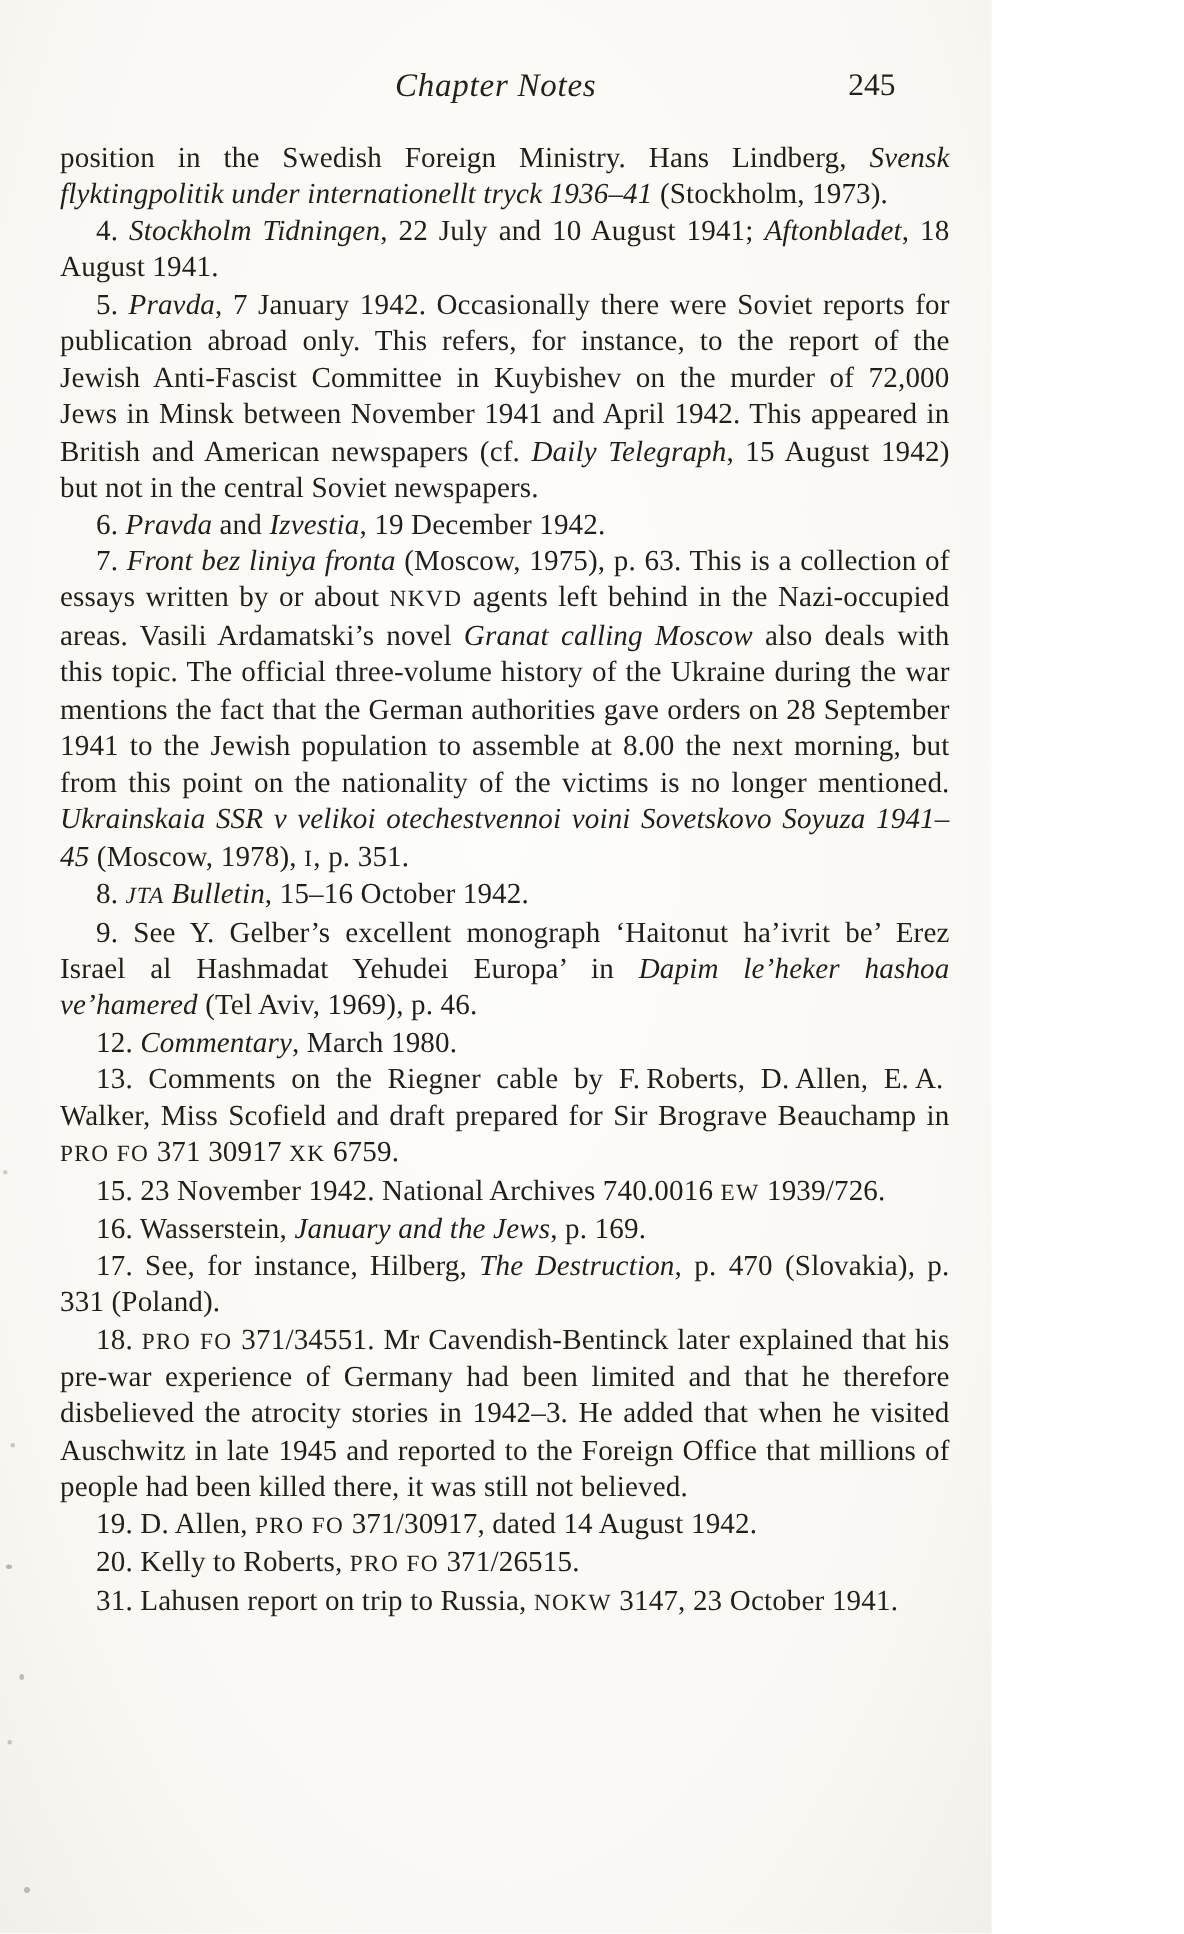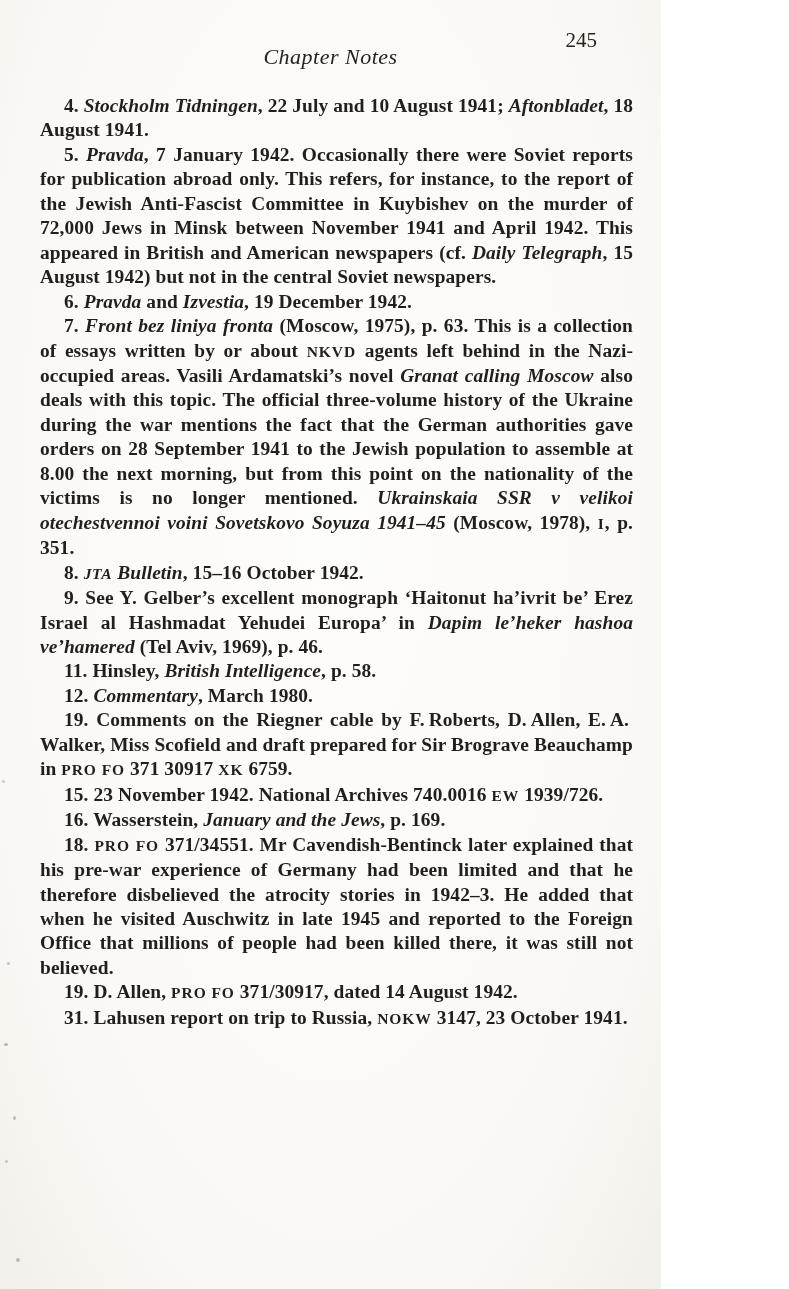--- a/index.html
+++ b/index.html
@@ -26,37 +26,37 @@
   }
   .running-title {
     text-align: center;
     font-style: italic;
     font-size: 22px;
     letter-spacing: 0.5px;
     color: #262219;
   }
   .folio {
     position: absolute;
-    top: 28px;
+    top: 44px;
     right: 64px;
     font-size: 21px;
     color: #262219;
   }
   .notes-block {
     margin: 20px 28px 0 40px;
     text-align: justify;
     font-size: 19.4px;
     line-height: 24.45px;
     letter-spacing: 0.1px;
   }
   p.note {
     margin: 0;
     padding: 0;
   }
-  p.note.indent { text-indent: 24px; font-weight: bold; }
+  p.note.indent { text-indent: 24px; }
   .run-n  { }
   .run-i  { font-style: italic; }
   .run-sc { font-size: 0.80em; letter-spacing: 0.06em; }
   .run-isc{ font-style: italic; font-size: 0.80em; letter-spacing: 0.04em; }
   .speck {
     position: absolute;
     border-radius: 50%;
     background: #6f6a60;
   }
 </style>
@@ -64,33 +64,35 @@
 <body>
 
 <div class="scan-page">
 
   <div class="page-header">
     <div class="running-title">Chapter Notes</div>
     <div class="folio">245</div>
   </div>
 
   <div class="notes-block">
+      <p class="note"><span class="run-n">position in the Swedish Foreign Ministry. Hans Lindberg, </span><span class="run-i">Svensk flyktingpolitik under internationellt tryck 1936–41</span><span class="run-n"> (Stockholm, 1973).</span></p>
       <p class="note indent"><span class="run-n">4. </span><span class="run-i">Stockholm Tidningen</span><span class="run-n">, 22 July and 10 August 1941; </span><span class="run-i">Aftonbladet</span><span class="run-n">, 18 August 1941.</span></p>
       <p class="note indent"><span class="run-n">5. </span><span class="run-i">Pravda</span><span class="run-n">, 7 January 1942. Occasionally there were Soviet reports for publication abroad only. This refers, for instance, to the report of the Jewish Anti-Fascist Committee in Kuybishev on the murder of 72,000 Jews in Minsk between November 1941 and April 1942. This appeared in British and American newspapers (cf. </span><span class="run-i">Daily Telegraph</span><span class="run-n">, 15 August 1942) but not in the central Soviet newspapers.</span></p>
       <p class="note indent"><span class="run-n">6. </span><span class="run-i">Pravda</span><span class="run-n"> and </span><span class="run-i">Izvestia</span><span class="run-n">, 19 December 1942.</span></p>
       <p class="note indent"><span class="run-n">7. </span><span class="run-i">Front bez liniya fronta</span><span class="run-n"> (Moscow, 1975), p. 63. This is a collection of essays written by or about </span><span class="run-sc">NKVD</span><span class="run-n"> agents left behind in the Nazi-occupied areas. Vasili Ardamatski’s novel </span><span class="run-i">Granat calling Moscow</span><span class="run-n"> also deals with this topic. The official three-volume history of the Ukraine during the war mentions the fact that the German authorities gave orders on 28 September 1941 to the Jewish population to assemble at 8.00 the next morning, but from this point on the nationality of the victims is no longer mentioned. </span><span class="run-i">Ukrainskaia SSR v velikoi otechestvennoi voini Sovetskovo Soyuza 1941–45</span><span class="run-n"> (Moscow, 1978), </span><span class="run-sc">I</span><span class="run-n">, p. 351.</span></p>
       <p class="note indent"><span class="run-n">8. </span><span class="run-isc">JTA</span><span class="run-i"> Bulletin</span><span class="run-n">, 15–16 October 1942.</span></p>
       <p class="note indent"><span class="run-n">9. See Y. Gelber’s excellent monograph ‘Haitonut ha’ivrit be’ Erez Israel al Hashmadat Yehudei Europa’ in </span><span class="run-i">Dapim le’heker hashoa ve’hamered</span><span class="run-n"> (Tel Aviv, 1969), p. 46.</span></p>
-      <p class="note indent"><span class="run-n">11. Hinsley, </span><span class="run-i">British Intelligence</span><span class="run-n">, p. 58.</span></p>
       <p class="note indent"><span class="run-n">12. </span><span class="run-i">Commentary</span><span class="run-n">, March 1980.</span></p>
-      <p class="note indent"><span class="run-n">19. Comments on the Riegner cable by F. Roberts, D. Allen, E. A. Walker, Miss Scofield and draft prepared for Sir Brograve Beauchamp in </span><span class="run-sc">PRO FO</span><span class="run-n"> 371 30917 </span><span class="run-sc">XK</span><span class="run-n"> 6759.</span></p>
+      <p class="note indent"><span class="run-n">13. Comments on the Riegner cable by F. Roberts, D. Allen, E. A. Walker, Miss Scofield and draft prepared for Sir Brograve Beauchamp in </span><span class="run-sc">PRO FO</span><span class="run-n"> 371 30917 </span><span class="run-sc">XK</span><span class="run-n"> 6759.</span></p>
       <p class="note indent"><span class="run-n">15. 23 November 1942. National Archives 740.0016 </span><span class="run-sc">EW</span><span class="run-n"> 1939/726.</span></p>
       <p class="note indent"><span class="run-n">16. Wasserstein, </span><span class="run-i">January and the Jews</span><span class="run-n">, p. 169.</span></p>
+      <p class="note indent"><span class="run-n">17. See, for instance, Hilberg, </span><span class="run-i">The Destruction</span><span class="run-n">, p. 470 (Slovakia), p. 331 (Poland).</span></p>
       <p class="note indent"><span class="run-n">18. </span><span class="run-sc">PRO FO</span><span class="run-n"> 371/34551. Mr Cavendish-Bentinck later explained that his pre-war experience of Germany had been limited and that he therefore disbelieved the atrocity stories in 1942–3. He added that when he visited Auschwitz in late 1945 and reported to the Foreign Office that millions of people had been killed there, it was still not believed.</span></p>
       <p class="note indent"><span class="run-n">19. D. Allen, </span><span class="run-sc">PRO FO</span><span class="run-n"> 371/30917, dated 14 August 1942.</span></p>
+      <p class="note indent"><span class="run-n">20. Kelly to Roberts, </span><span class="run-sc">PRO FO</span><span class="run-n"> 371/26515.</span></p>
       <p class="note indent"><span class="run-n">31. Lahusen report on trip to Russia, </span><span class="run-sc">NOKW</span><span class="run-n"> 3147, 23 October 1941.</span></p>
     </div>
 
   <div class="speck" style="left:7px;  top:962px;  width:3px; height:3px; opacity:.35;"></div>
   <div class="speck" style="left:4px;  top:1043px; width:4px; height:3px; opacity:.45;"></div>
   <div class="speck" style="left:13px; top:1116px; width:3px; height:4px; opacity:.40;"></div>
   <div class="speck" style="left:5px;  top:1160px; width:3px; height:3px; opacity:.35;"></div>
   <div class="speck" style="left:16px; top:1258px; width:4px; height:4px; opacity:.40;"></div>
   <div class="speck" style="left:2px;  top:780px;  width:3px; height:3px; opacity:.30;"></div>
 

